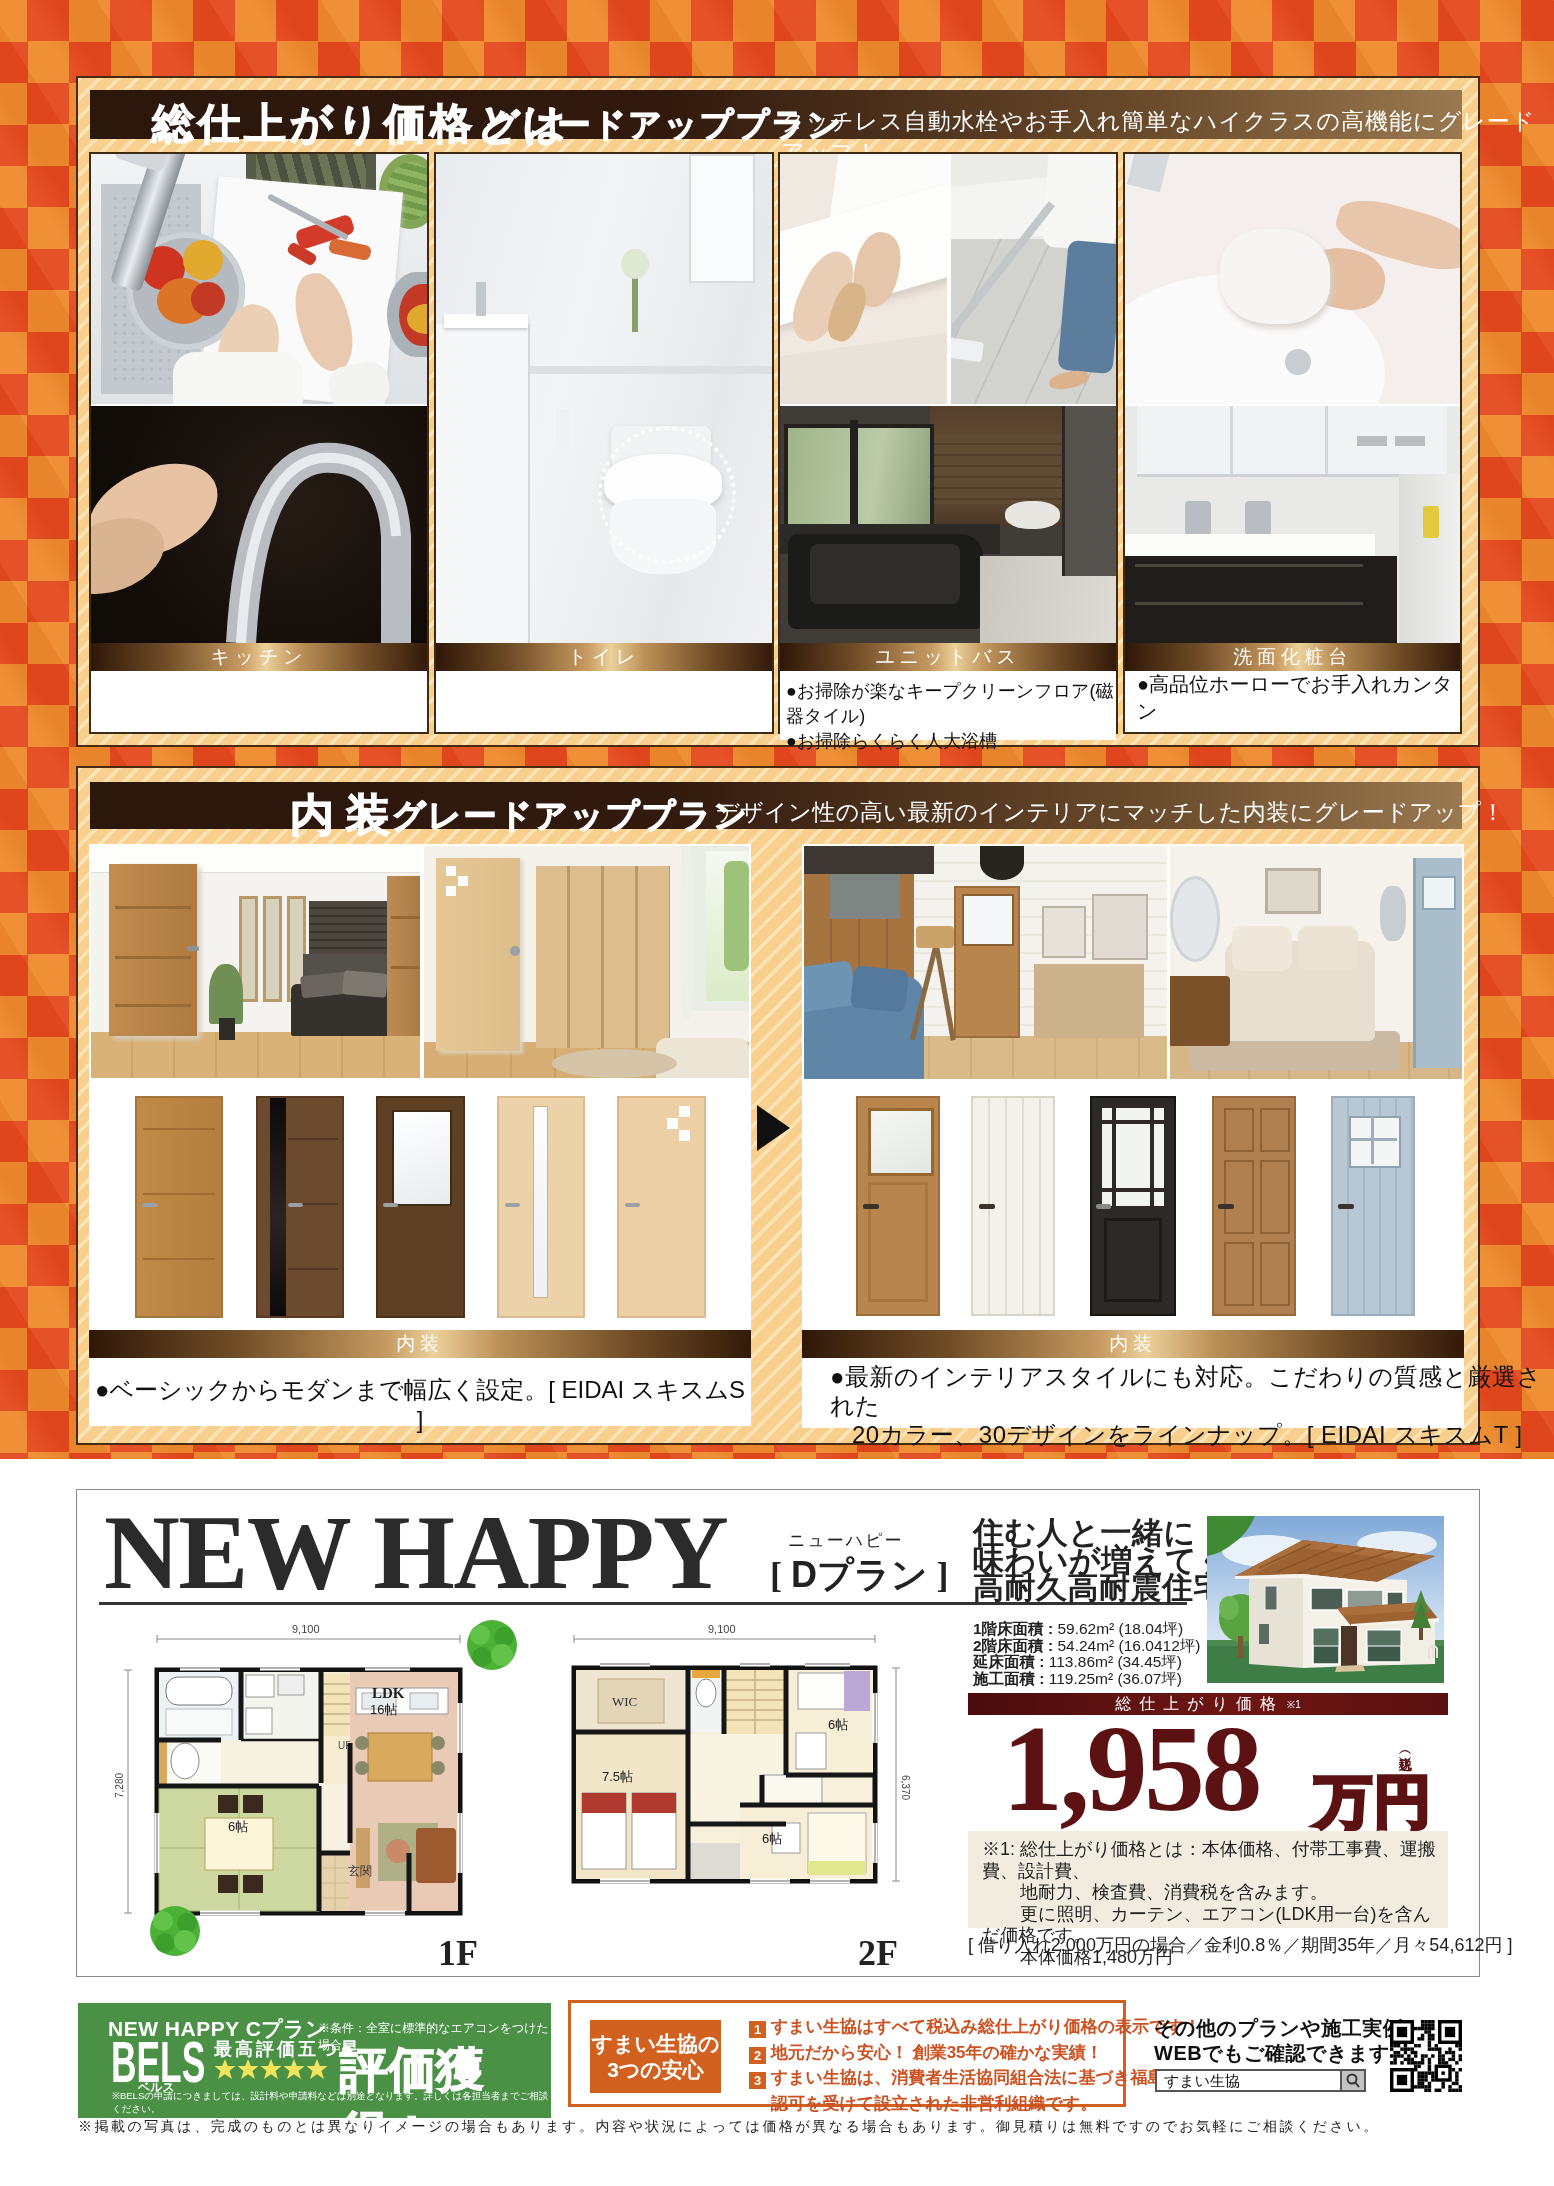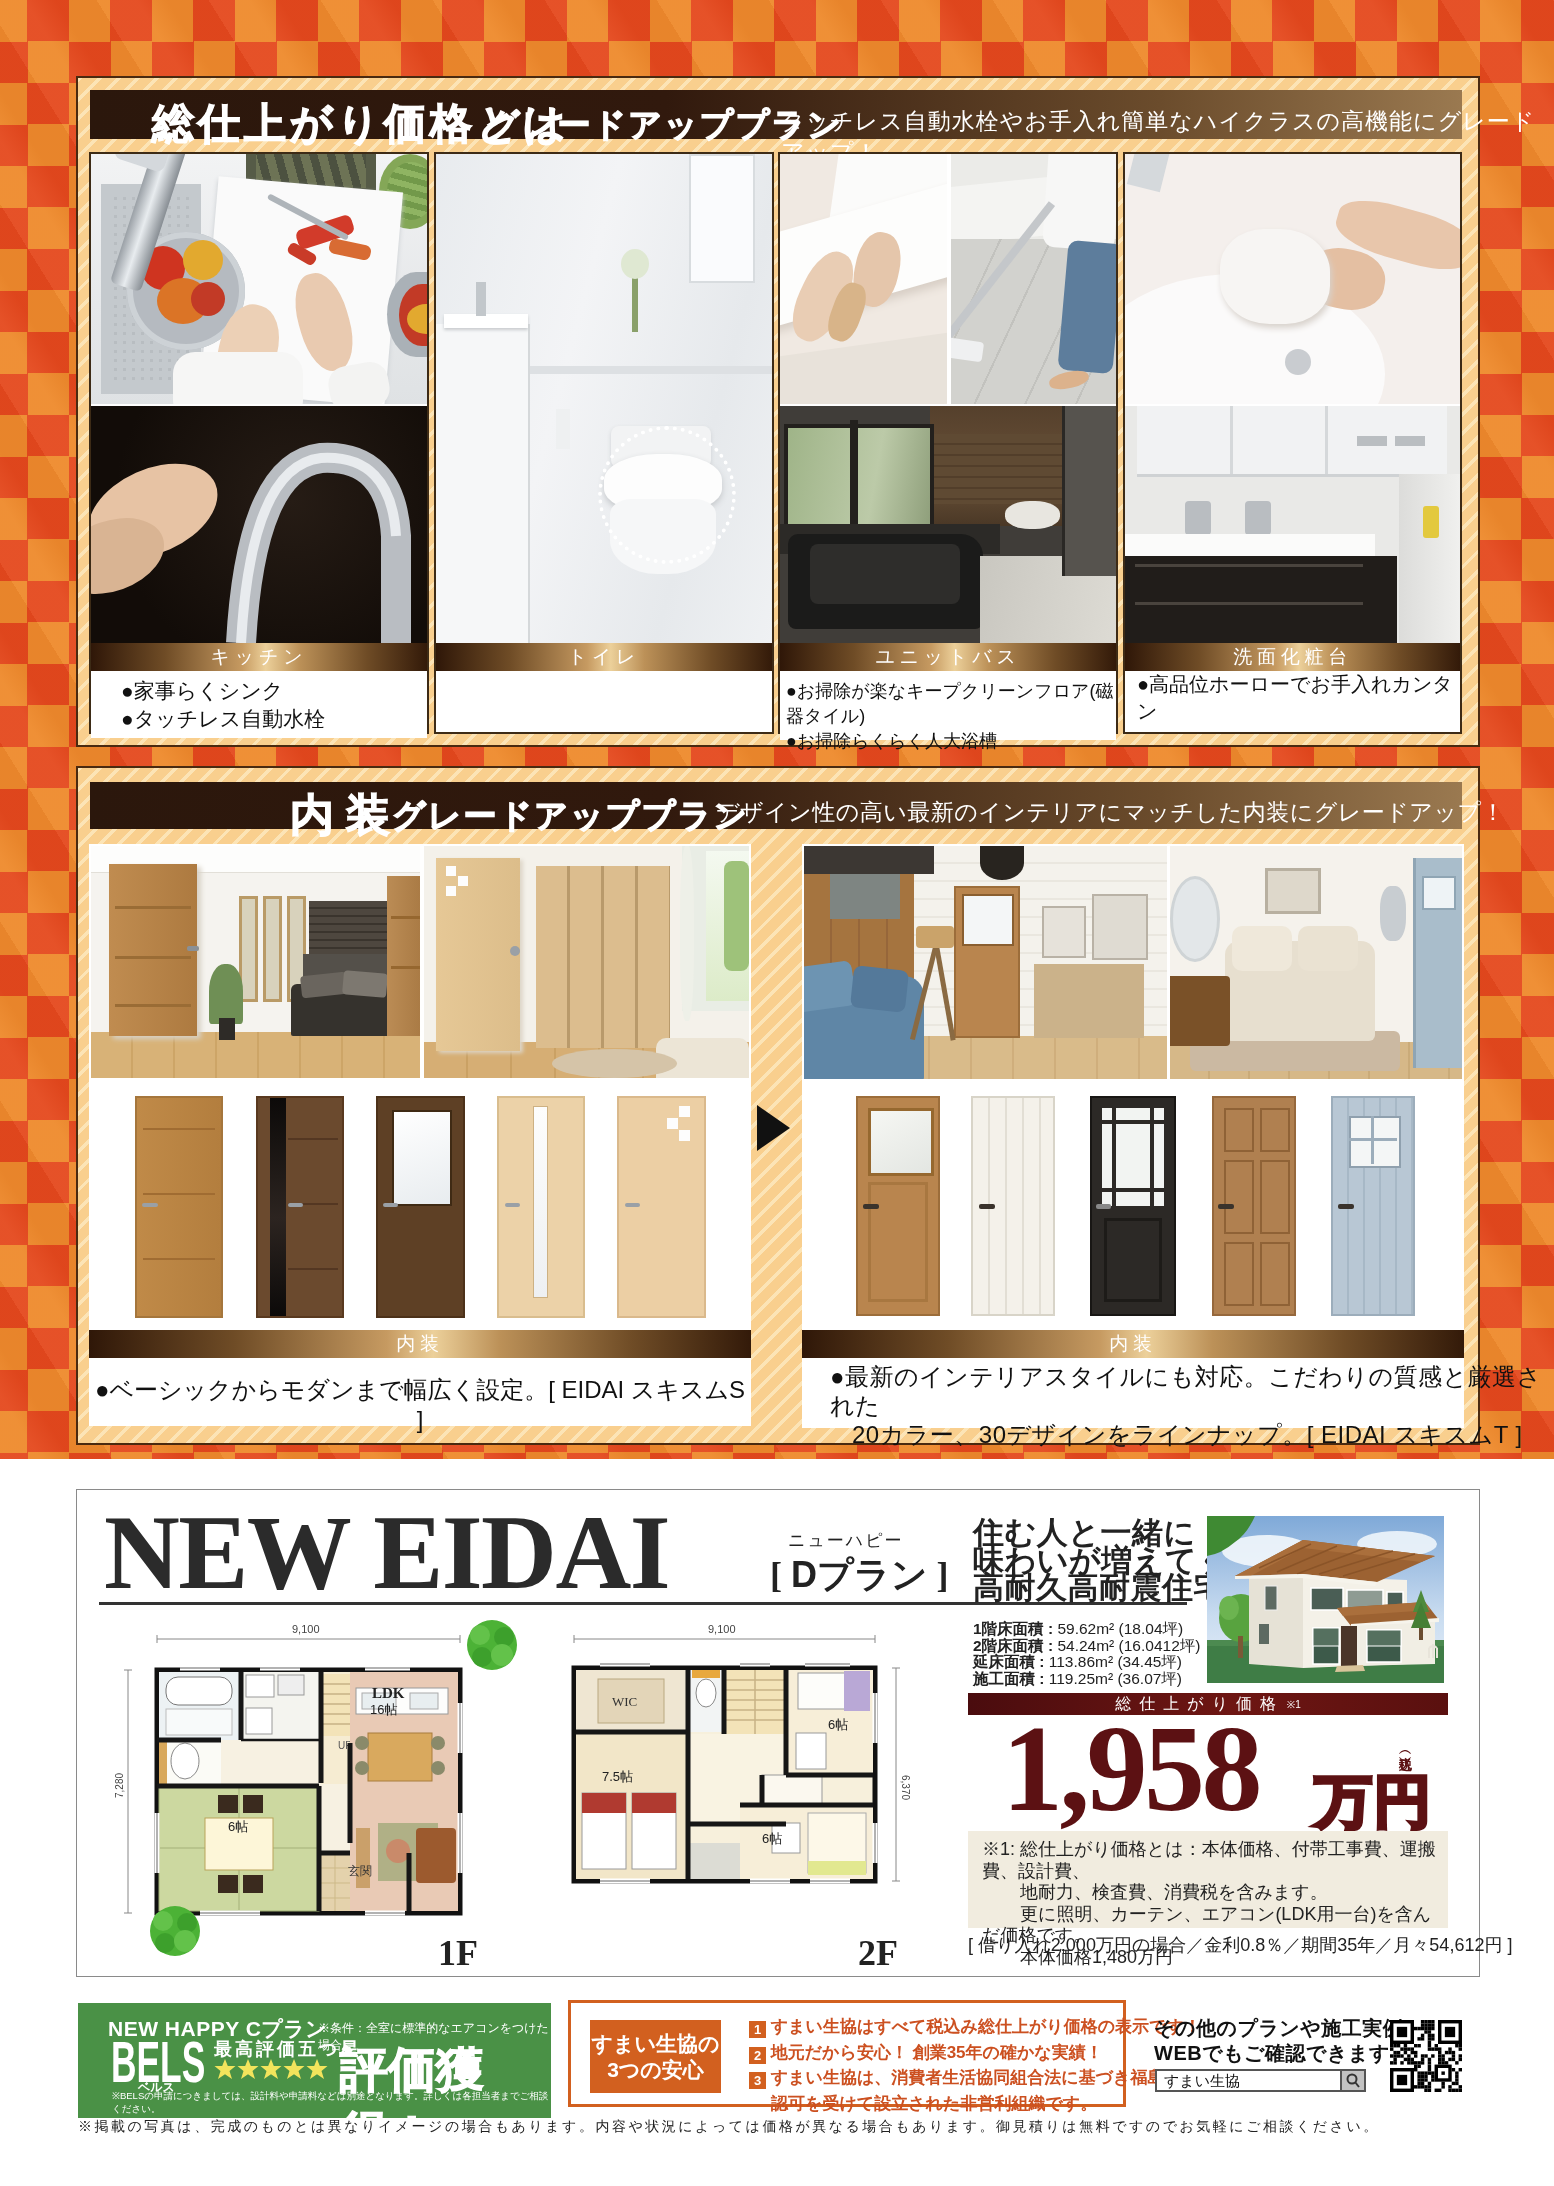--- a/index.html
+++ b/index.html
@@ -72,24 +72,20 @@
     <svg width="336" height="237" style="position:absolute;left:0;top:0">
       <path d="M 150 237 Q 160 60 230 52 Q 300 48 305 130 L 305 237" fill="none" stroke="#b9bdc2" stroke-width="30"></path>
       <path d="M 150 237 Q 160 60 230 52 Q 300 48 305 130" fill="none" stroke="#e8ebee" stroke-width="10"></path>
       <ellipse cx="62" cy="105" rx="68" ry="42" fill="#e7c3a4" transform="rotate(-24 62 105)"></ellipse>
       <ellipse cx="20" cy="150" rx="55" ry="35" fill="#d9b493" transform="rotate(-20 20 150)"></ellipse>
     </svg>
   </div>
 
   <div class="labelbar" style="top:489px;">キッチン</div>
 
-  <div class="bullets" style="top:517px;height:61px;font-size:21px;padding-top:6px;line-height:28px;">
-    <div style="padding-left:30px;">●家事らくシンク</div>
-    <div style="padding-left:30px;">●タッチレス自動水栓</div>
-  </div>
 </div>
 
 <div class="col" style="left:434px;top:152px;width:336px;height:578px;">
 
   <div class="ph" style="left:0;top:0;width:336px;height:489px;background:linear-gradient(105deg,#e8ebee 0%,#f3f4f6 40%,#e6e9ec 75%,#eff1f3 100%);">
     <div class="d" style="left:253px;top:0;width:62px;height:125px;background:#fafbfd;border:2px solid #d8dcdf;"></div>
     <div class="d" style="left:0;top:212px;width:336px;height:8px;background:#dde0e3;"></div>
     <div class="d" style="left:0;top:170px;width:92px;height:319px;background:#f6f7f8;border-right:2px solid #d5d8da;"></div>
     <div class="d" style="left:8px;top:160px;width:84px;height:14px;background:#ffffff;box-shadow:0 2px 3px #c8cbce;"></div>
     <div class="d" style="left:40px;top:128px;width:10px;height:34px;background:#c2c7cb;"></div>
@@ -347,21 +343,21 @@
  <div class="d" style="left:16px;top:40px;width:48px;height:3px;background:#9cadbb;"></div>
  <div class="d" style="left:5px;top:106px;width:16px;height:5px;background:#3a332c;border-radius:2px;"></div>
 </div>
 
 <div class="labelbar" style="left:802px;top:1330px;width:662px;">内装</div>
 
 <div class="abs" style="left:830px;top:1362px;font-size:24px;color:#111;line-height:29px;letter-spacing:.5px;">●最新のインテリアスタイルにも対応。こだわりの質感と厳選された<br><span style="padding-left:22px;">20カラー、30デザインをラインナップ。[ EIDAI スキスムT ]</span></div>
 
 <div class="abs" style="left:76px;top:1489px;width:1402px;height:486px;background:#fff;border:1px solid #8a8a8a;"></div>
 
-<div class="abs serif" style="left:104px;top:1498px;font-size:105px;font-weight:bold;color:#2b2b2b;letter-spacing:-1.5px;line-height:1.04;">NEW EIDAI</div>
+<div class="abs serif" style="left:104px;top:1498px;font-size:105px;font-weight:bold;color:#2b2b2b;letter-spacing:-1.5px;line-height:1.04;">NEW HAPPY</div>
 
 <div class="abs" style="left:788px;top:1529px;font-size:17px;color:#222;letter-spacing:2px;">ニューハピー</div>
 
 <div class="abs serif" style="left:770px;top:1551px;font-size:36px;font-weight:bold;color:#222;">[ <span style="font-family:'Liberation Sans'">Dプラン</span> ]</div>
 
 <div class="abs" style="left:99px;top:1602px;width:1088px;height:2.5px;background:#333;"></div>
 
 <div class="abs" style="left:973px;top:1519px;font-size:31px;font-weight:bold;color:#222;line-height:27.5px;letter-spacing:.5px;">住む人と一緒に<br>味わいが増えてくる<br>高耐久高耐震住宅。</div>
 
 <div class="abs" style="left:973px;top:1621px;font-size:15.5px;font-weight:bold;color:#222;line-height:16.5px;">

